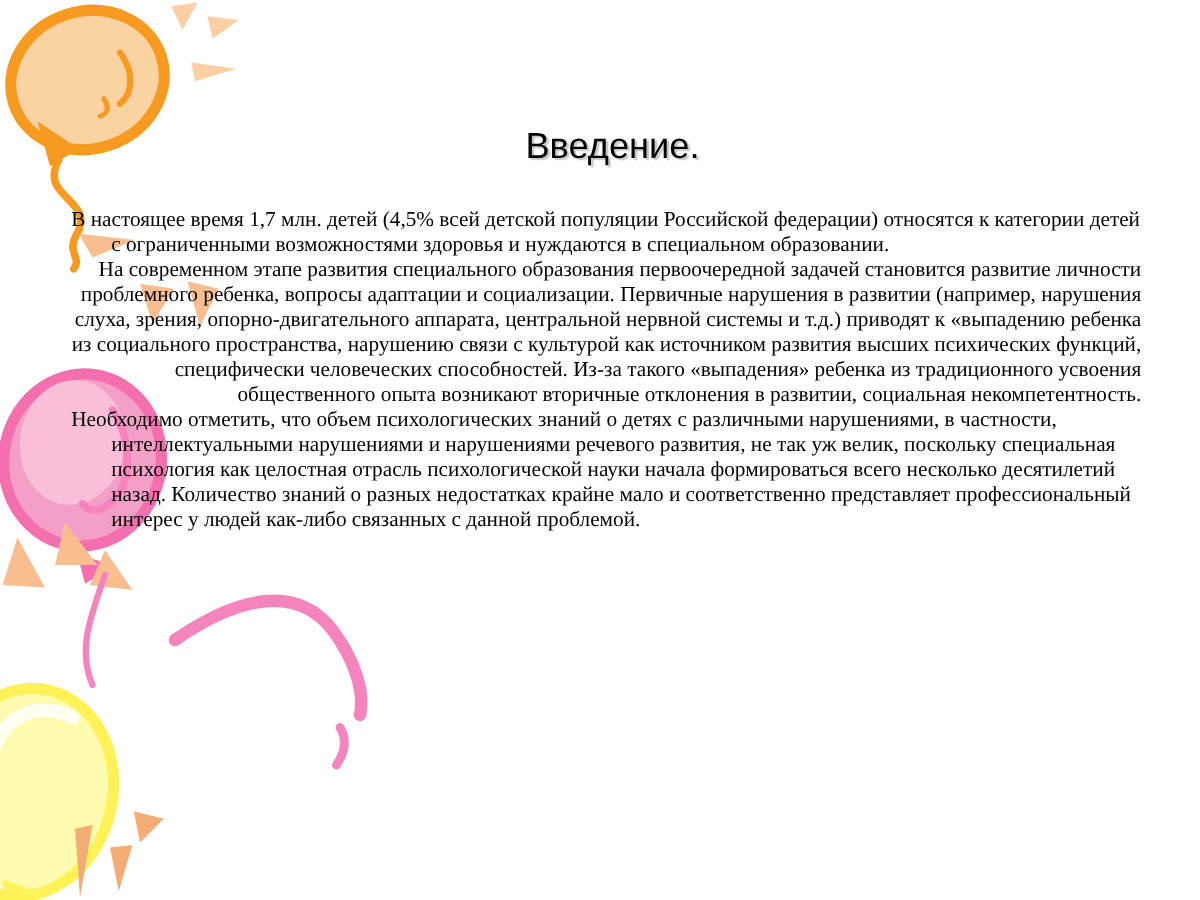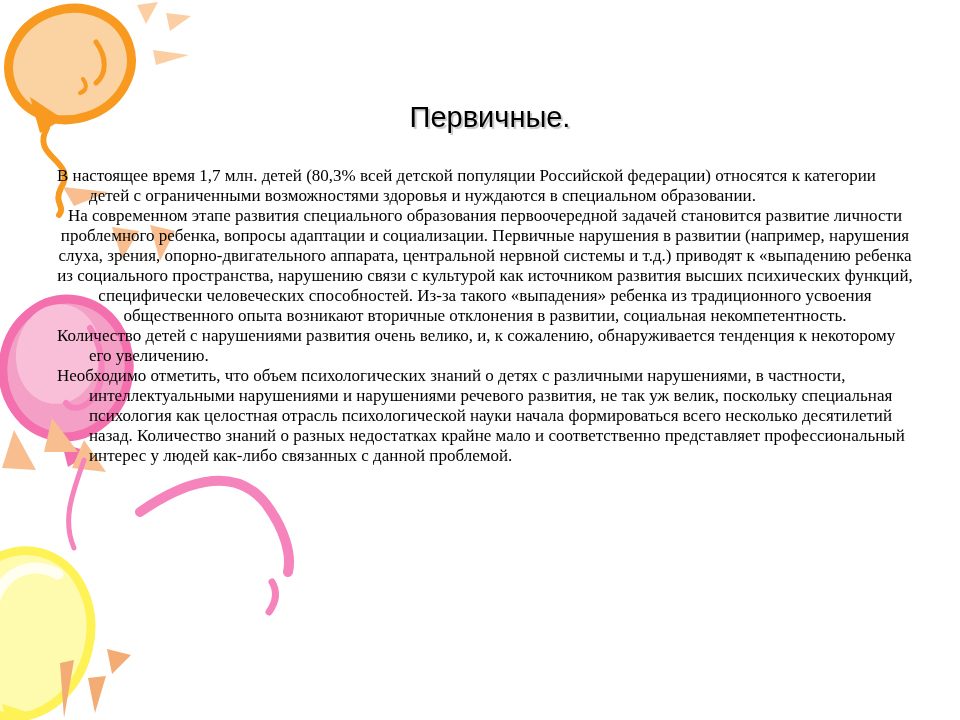--- a/index.html
+++ b/index.html
@@ -31,21 +31,21 @@
     text-align:center;
     font-family:"Liberation Sans","DejaVu Sans",sans-serif;
     font-size:29px; color:var(--c-text,#000);
     text-shadow:2px 2px 1px rgba(128,128,128,0.45);
   }
   .textblock {
     position:absolute; left:57px; top:166px; width:856px; z-index:1;
     font-size:17px; line-height:20px; color:var(--c-text,#000);
   }
   .para { margin:0; padding-left:32px; text-indent:-32px; }
-  .para-center { text-align:center; padding-left:0; text-indent:0; }
+  .para-center { text-align:right; padding-left:0; text-indent:0; }
 </style>
 </head>
 <body>
 
 <div class="slide">
 
   <svg class="decor" width="960" height="720" viewBox="0 0 960 720" aria-hidden="true">
 
     <g>
       <polygon points="137,5 158,2 146,24" class="f-peach-light"></polygon>
@@ -81,22 +81,21 @@
       <ellipse cx="20" cy="634" rx="70" ry="84" transform="rotate(14 20 634)" class="f-yellow-light s-yellow" stroke-width="9"></ellipse>
       <path d="M58,574 C30,560 4,572 -6,602" class="s-yellow-pale nf" stroke-width="11"></path>
       <polygon points="2,704 30,713 8,726" class="f-yellow"></polygon>
       <path d="M12,714 C2,724 -6,720 -14,730" class="s-yellow nf" stroke-width="6"></path>
       <polygon points="107,649 131,655 112,674" class="f-peach-deep"></polygon>
       <polygon points="60,663 74,660 64,718" class="f-peach-deep"></polygon>
       <polygon points="88,678 106,676 95,713" class="f-peach-deep"></polygon>
     </g>
   </svg>
 
-  <div class="title">Первичные.</div>
+  <div class="title">Введение.</div>
 
   <div class="textblock">
-    <p class="para">В настоящее время 1,7 млн. детей (80,3% всей детской популяции Российской федерации) относятся к категории детей с ограниченными возможностями здоровья и нуждаются в специальном образовании.</p>
+    <p class="para">В настоящее время 1,7 млн. детей (4,5% всей детской популяции Российской федерации) относятся к категории детей с ограниченными возможностями здоровья и нуждаются в специальном образовании.</p>
     <p class="para para-center">На современном этапе развития специального образования первоочередной задачей становится развитие личности проблемного ребенка, вопросы адаптации и социализации. Первичные нарушения в развитии (например, нарушения слуха, зрения, опорно-двигательного аппарата, центральной нервной системы и т.д.) приводят к «выпадению ребенка из социального пространства, нарушению связи с культурой как источником развития высших психических функций, специфически человеческих способностей. Из-за такого «выпадения» ребенка из традиционного усвоения общественного опыта возникают вторичные отклонения в развитии, социальная некомпетентность.</p>
-    <p class="para">Количество детей с нарушениями развития очень велико, и, к сожалению, обнаруживается тенденция к некоторому его увеличению.</p>
     <p class="para">Необходимо отметить, что объем психологических знаний о детях с различными нарушениями, в частности, интеллектуальными нарушениями и нарушениями речевого развития, не так уж велик, поскольку специальная психология как целостная отрасль психологической науки начала формироваться всего несколько десятилетий назад. Количество знаний о разных недостатках крайне мало и соответственно представляет профессиональный интерес у людей как-либо связанных с данной проблемой.</p>
   </div>
 
 </div>
 
 </body></html>

